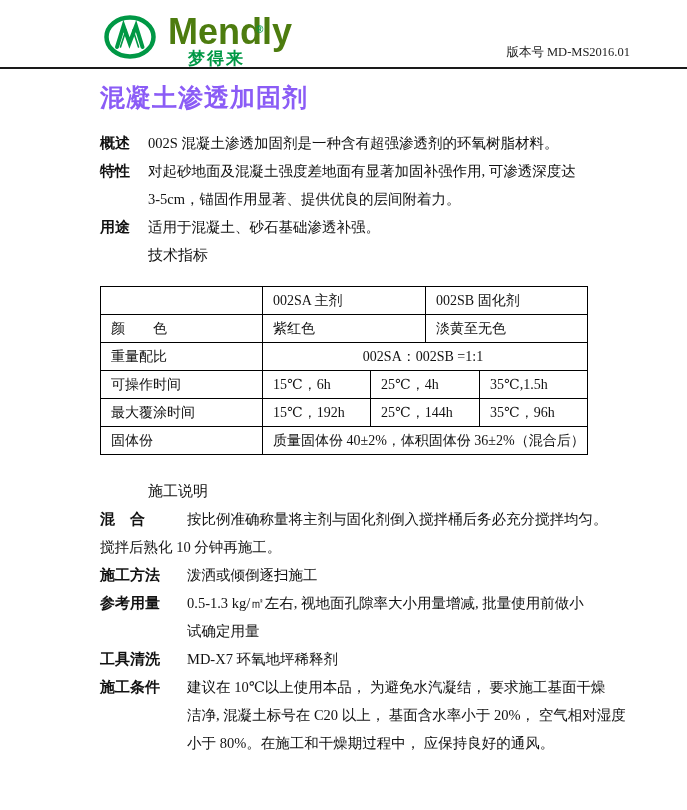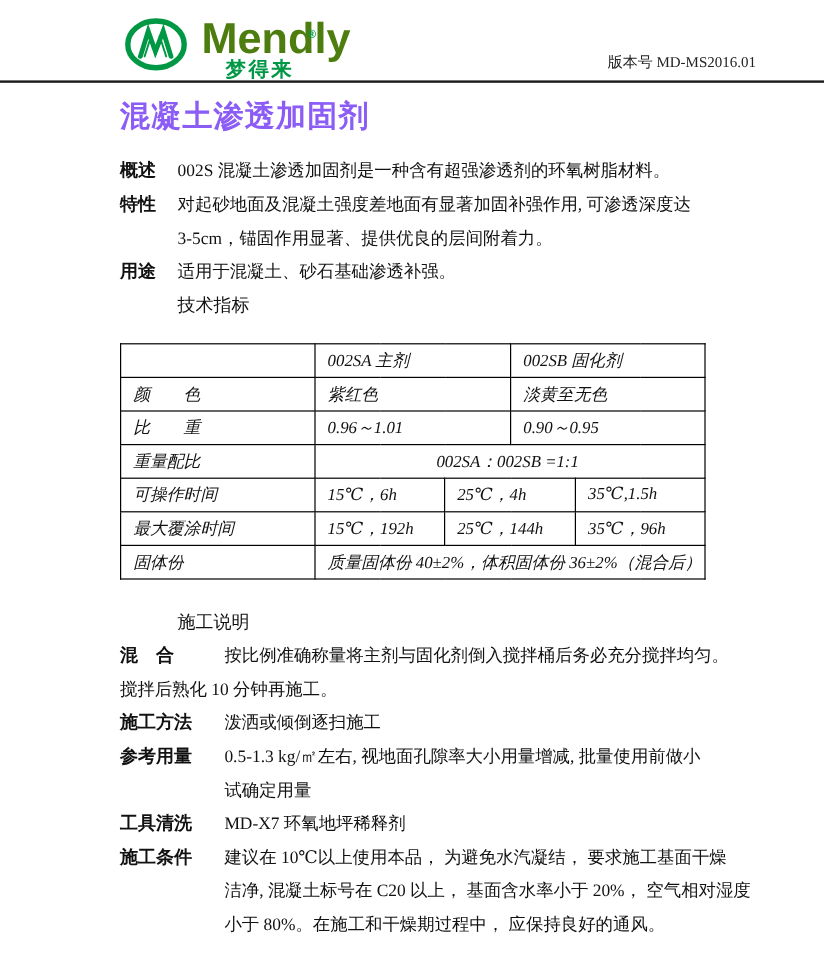--- a/index.html
+++ b/index.html
@@ -96,21 +96,20 @@
     width: 487px;
     margin-top: 17px;
   }
   table.spec td {
     border: 1px solid #000;
     height: 28px;
     font-size: 14px;
     padding: 0 4px 0 10px;
     white-space: nowrap;
     overflow: hidden;
-    font-style: italic;
   }
   table.spec td.center { text-align: center; padding-left: 0; }
   .after-table { margin-top: 22px; }
 </style>
 </head>
 <body>
 
 <div class="page">
 
   <div class="header">
@@ -173,25 +172,20 @@
           <td></td>
           <td colspan="3">002SA 主剂</td>
           <td colspan="3">002SB 固化剂</td>
         </tr>
         <tr>
           <td>颜　　色</td>
           <td colspan="3">紫红色</td>
           <td colspan="3">淡黄至无色</td>
         </tr>
         <tr>
-          <td>比　　重</td>
-          <td colspan="3">0.96～1.01</td>
-          <td colspan="3">0.90～0.95</td>
-        </tr>
-        <tr>
           <td>重量配比</td>
           <td colspan="6" class="center">002SA：002SB =1:1</td>
         </tr>
         <tr>
           <td>可操作时间</td>
           <td colspan="2">15℃，6h</td>
           <td colspan="2">25℃，4h</td>
           <td colspan="2">35℃,1.5h</td>
         </tr>
         <tr>

